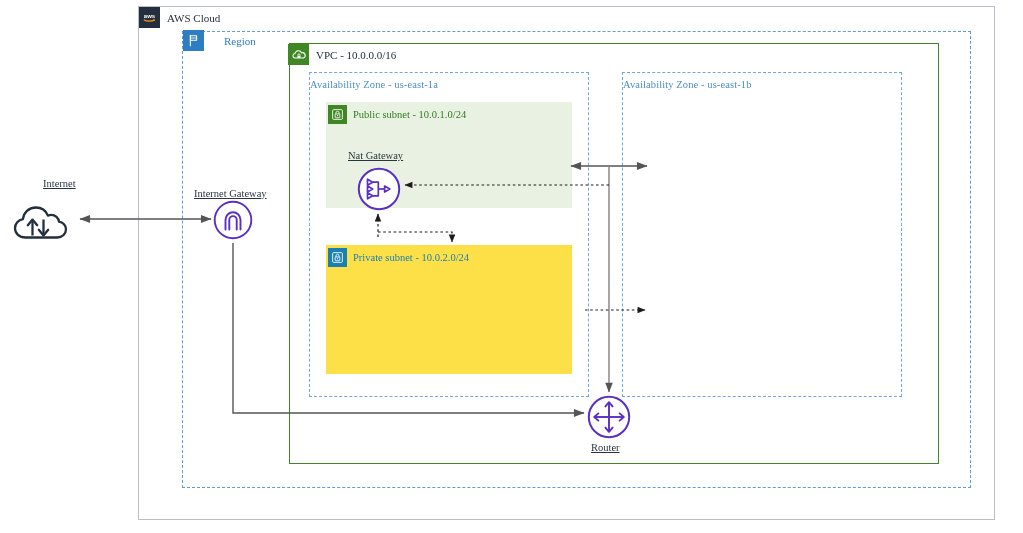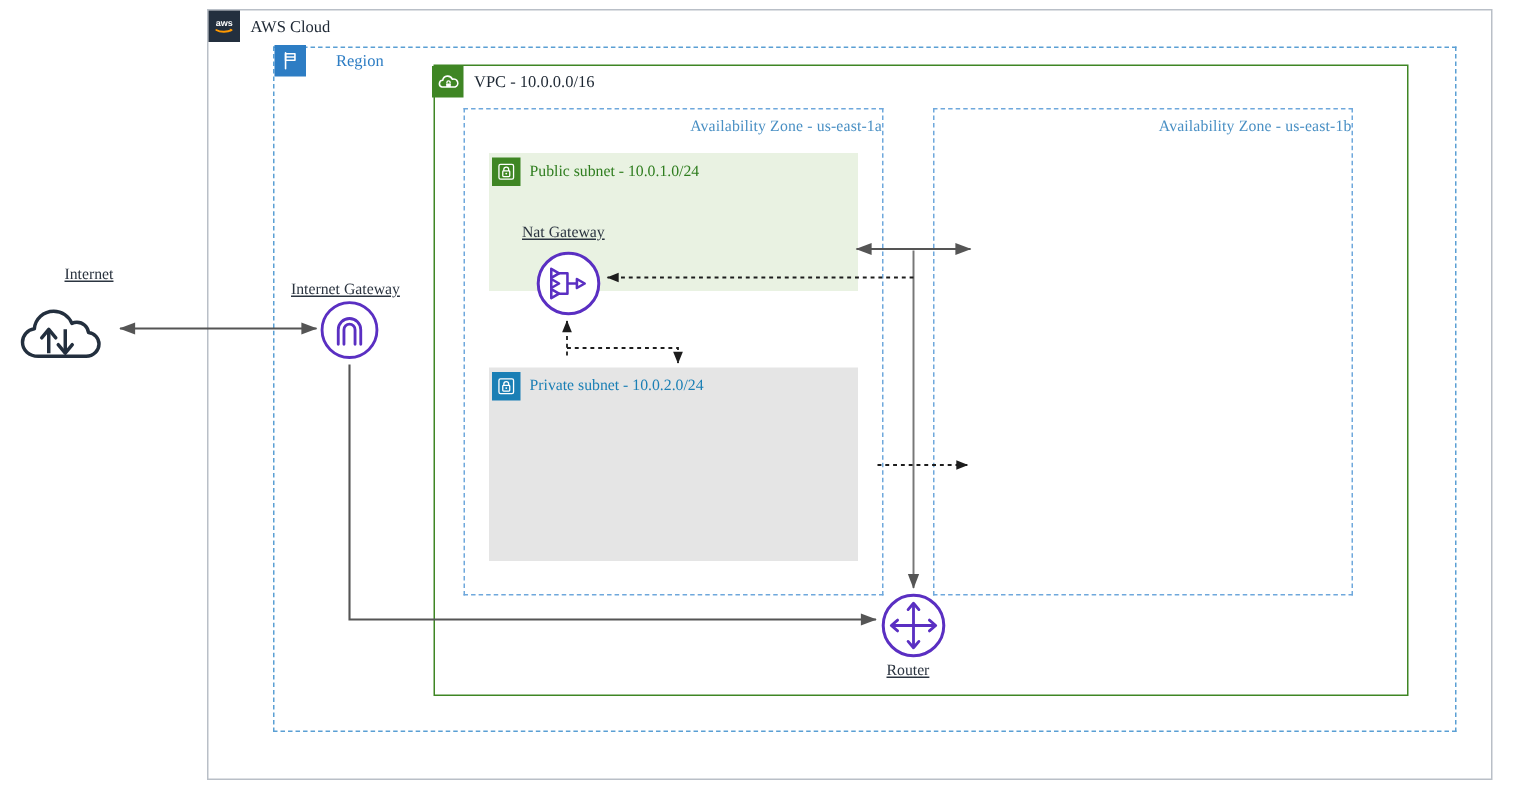--- a/index.html
+++ b/index.html
@@ -38,31 +38,31 @@
   .az-box {
     border: 1px dashed #6fa8dc;
     background: transparent;
   }
   .az-a { left: 309px; top: 72px; width: 280px; height: 325px; }
   .az-b { left: 622px; top: 72px; width: 280px; height: 325px; }
 
   .az-label {
     position: absolute;
     top: 6px; left: 0; width: 100%;
-    text-align: right;
+    text-align: left;
     color: #4a90c4;
     font-size: 10.5px;
     letter-spacing: 0.1px;
   }
 
   .subnet-box { position: absolute; }
   .subnet-public  { background: #e9f2e2; }
-  .subnet-private { background: #e5e5e5; text-decoration: underline; }
-
-  .sub-a-pub  { left: 326px; top: 102px; width: 246px; height: 92px; font-family: Liberation Serif, serif; }
+  .subnet-private { background: #fde047; text-decoration: underline; }
+
+  .sub-a-pub  { left: 326px; top: 102px; width: 246px; height: 106px; font-family: Liberation Serif, serif; }
   .sub-a-priv { left: 326px; top: 245px; width: 246px; height: 129px; }
   .sub-b-pub  { left: 639px; top: 102px; width: 246px; height: 129px; }
   .sub-b-priv { left: 639px; top: 245px; width: 246px; height: 129px; }
 
   .subnet-hdr {
     position: absolute;
     left: 2px; top: 3px;
     display: flex;
     align-items: center;
     gap: 6px;

